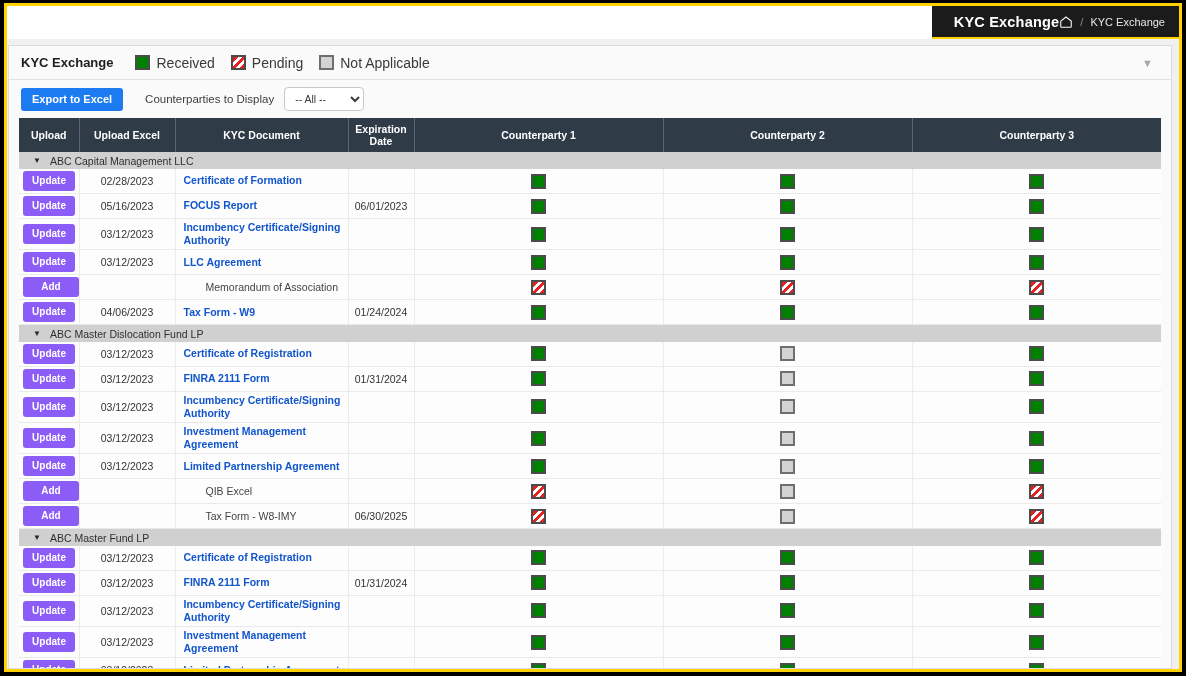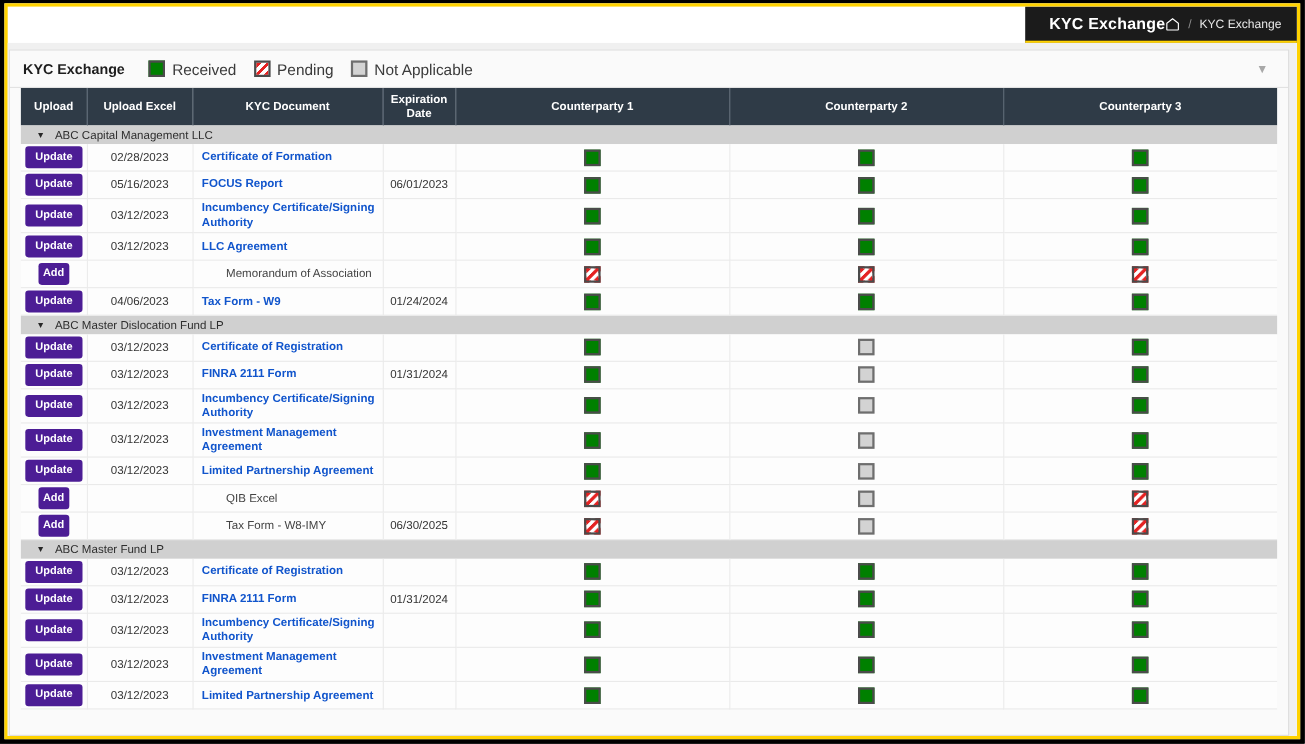--- a/index.html
+++ b/index.html
@@ -201,33 +201,33 @@
     padding: 2px 4px;
     border-right: 1px solid #ececec;
   }
   tr.data-row td.cell-date { text-align: center; color: #333; }
   tr.data-row td.cell-doc  { text-align: left; padding-left: 8px; }
   tr.data-row td.cell-exp  { text-align: center; }
   tr.data-row td.cell-cp   { text-align: center; }
   tr.data-row td:last-child { border-right: none; }
 
   .row-btn {
-    background: #4c1d95;
+    background: #8b5cf6;
     color: #ffffff;
     border: none;
     border-radius: 3px;
     font-family: "Liberation Sans", sans-serif;
     font-size: 10px;
     font-weight: bold;
     line-height: 1;
     cursor: pointer;
     padding: 5px 0;
   }
   .row-btn.update { width: 52px; }
-  .row-btn.add    { width: 28px; }
+  .row-btn.add    { width: 56px; }
 
   .doc-link {
     color: #1155cc;
     font-weight: bold;
     text-decoration: none;
     font-size: 10.5px;
     line-height: 1.25;
     display: inline-block;
   }
   .doc-plain {
@@ -283,20 +283,27 @@
           <span>Pending</span>
         </span>
         <span class="legend-item">
           <span class="sq na"></span>
           <span>Not Applicable</span>
         </span>
 
         <span class="collapse-caret">▼</span>
       </div>
 
+      <div class="toolbar">
+        <button class="btn-export">Export to Excel</button>
+        <span class="cp-label">Counterparties to Display</span>
+        <select class="cp-select">
+          <option>-- All --</option>
+        </select>
+      </div>
 
       <div class="table-scroll">
         <table class="kyc">
           <colgroup>
             <col class="c-upload">
                 <col class="c-date">
                 <col class="c-doc">
             <col class="c-exp">
                 <col class="c-cp">
                 <col class="c-cp">

